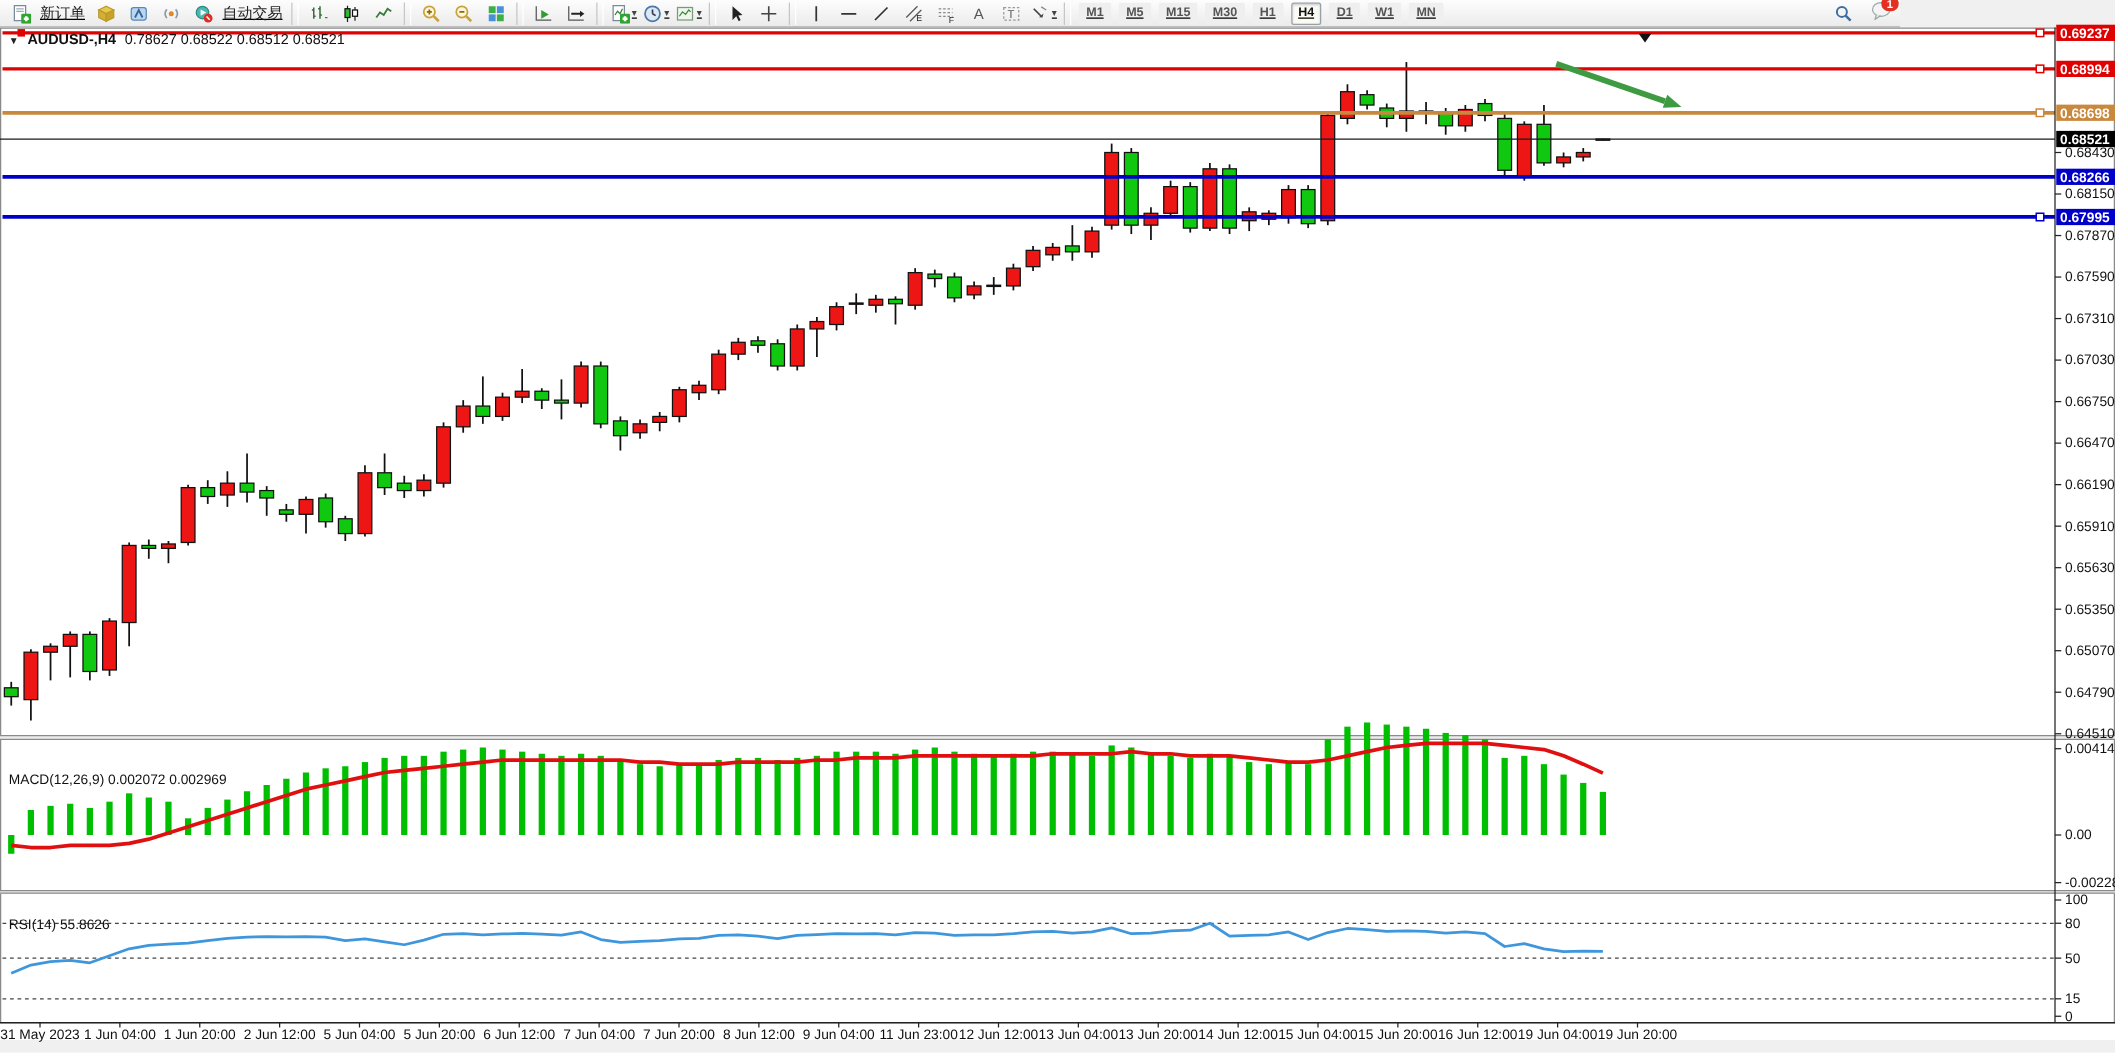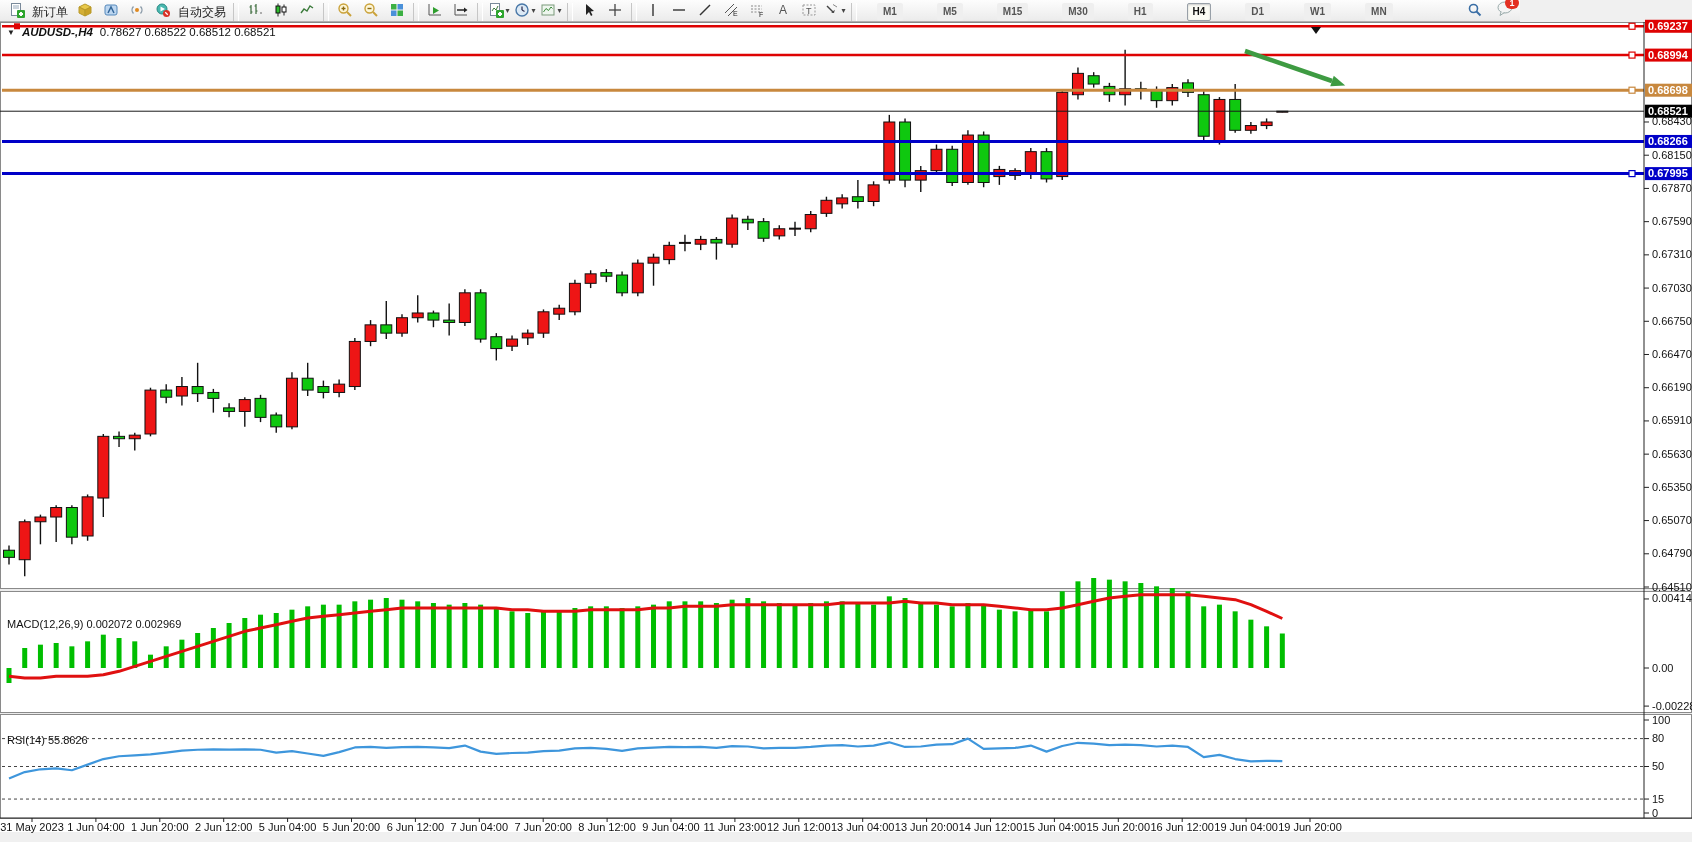--- a/index.html
+++ b/index.html
@@ -2,38 +2,38 @@
 <html><head>
 <meta charset="utf-8">
 <style>
   html,body{margin:0;padding:0}
   body{width:1692px;height:842px;overflow:hidden;position:relative;
        background:#f0f0f0;font-family:"Liberation Sans",sans-serif;}
   svg text{font-family:"Liberation Sans",sans-serif;}
   
   .toolbar{position:absolute;top:0;left:0;width:1520px;height:22px;z-index:5;
            background:linear-gradient(#fdfdfd,#ebebeb);border-bottom:1px solid #b0b0b0;
-           display:flex;align-items:flex-end;padding-left:4px;box-sizing:border-box;}
+           display:flex;align-items:center;padding-left:4px;box-sizing:border-box;text-decoration:underline;}
   .tb-btn{height:20px;min-width:22px;display:flex;align-items:center;justify-content:center;
           border:1px solid transparent;border-radius:2px;background:transparent;padding:0 1px;cursor:default;}
   .tb-btn svg{display:block}
   .tb-label{font-size:12px;color:#222;margin:0 4px 0 2px;white-space:nowrap;}
   .tb-sep{width:4px;height:18px;border-left:1px solid #c6c6c6;border-right:1px solid #ffffff;margin:0 3px;}
   .tb-caret{font-size:8px;color:#444;margin-left:1px;}
-  .tf-btn{font-size:10px;font-weight:bold;color:#555;padding:2px 5px;margin:0 17px;
+  .tf-btn{font-size:10px;font-weight:bold;color:#555;padding:2px 5px;margin:0 3px;
           border:1px solid transparent;border-radius:2px;line-height:12px;}
   .tf-btn.active{background:#fbfbf4;border-color:#98a0a8;color:#111;box-shadow:inset 0 1px 2px #c9c9c9;}
   .tb-right{margin-left:auto;display:flex;align-items:center;margin-right:6px;}
   .badge{position:absolute;top:-3px;right:-5px;background:#e33022;color:#fff;font-size:9px;font-weight:bold;
          border-radius:7px;min-width:12px;height:12px;line-height:12px;text-align:center;padding:0 1px;}
   .chat-wrap{position:relative;margin-left:8px;}
   
   .overlay-label{position:absolute;z-index:3;font-size:11px;color:#111;white-space:pre;}
   #symbol-bar{top:26px;left:7px;display:flex;gap:7px;align-items:center;font-size:11.5px;}
-  #symbol-bar .sym{font-weight:bold;font-style:italic;}
+  #symbol-bar .sym{font-weight:bold;}
   #macd-label{top:618px;left:7px;}
   #rsi-label{top:734px;left:7px;}
   .dd-icon{font-size:8px;color:#222;}
 </style>
 </head>
 <body>
 
 
 
 

